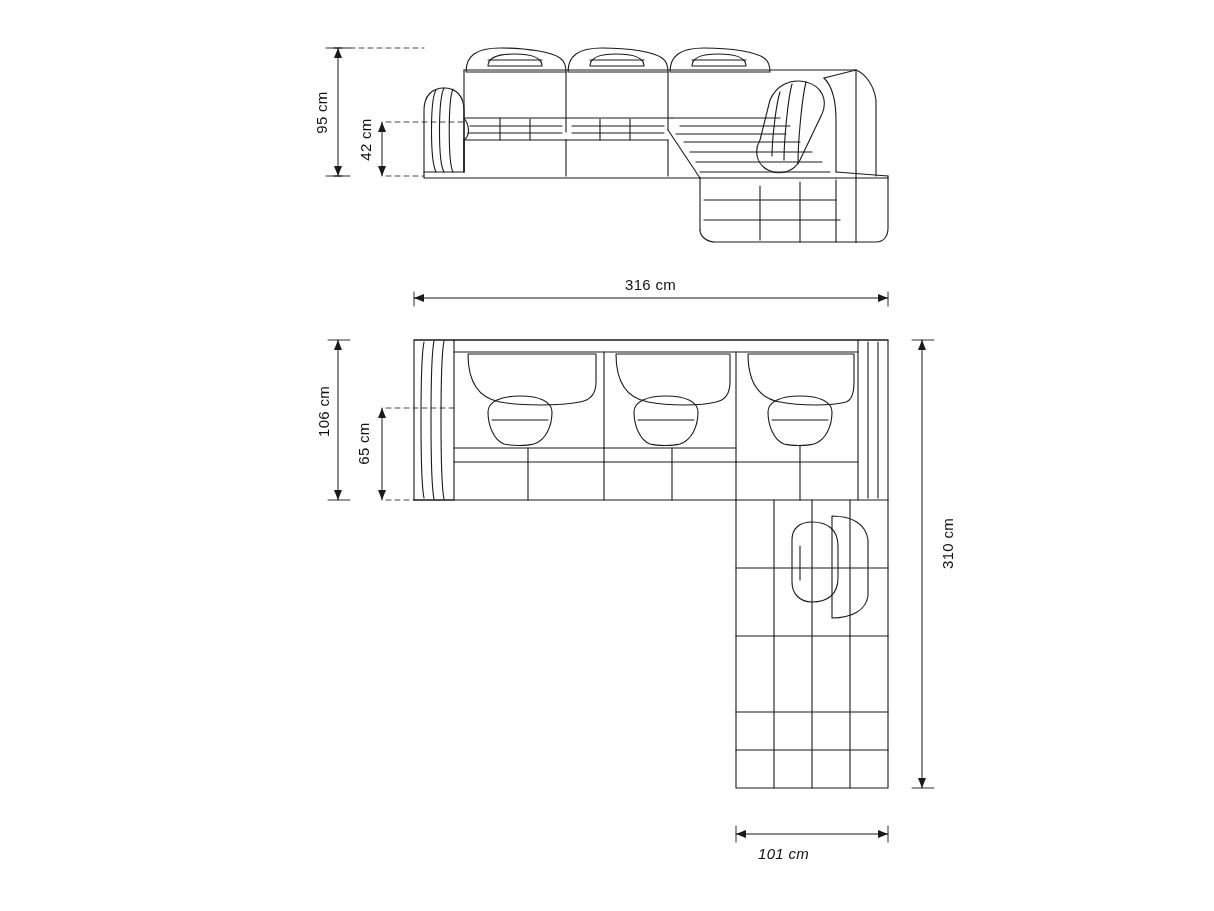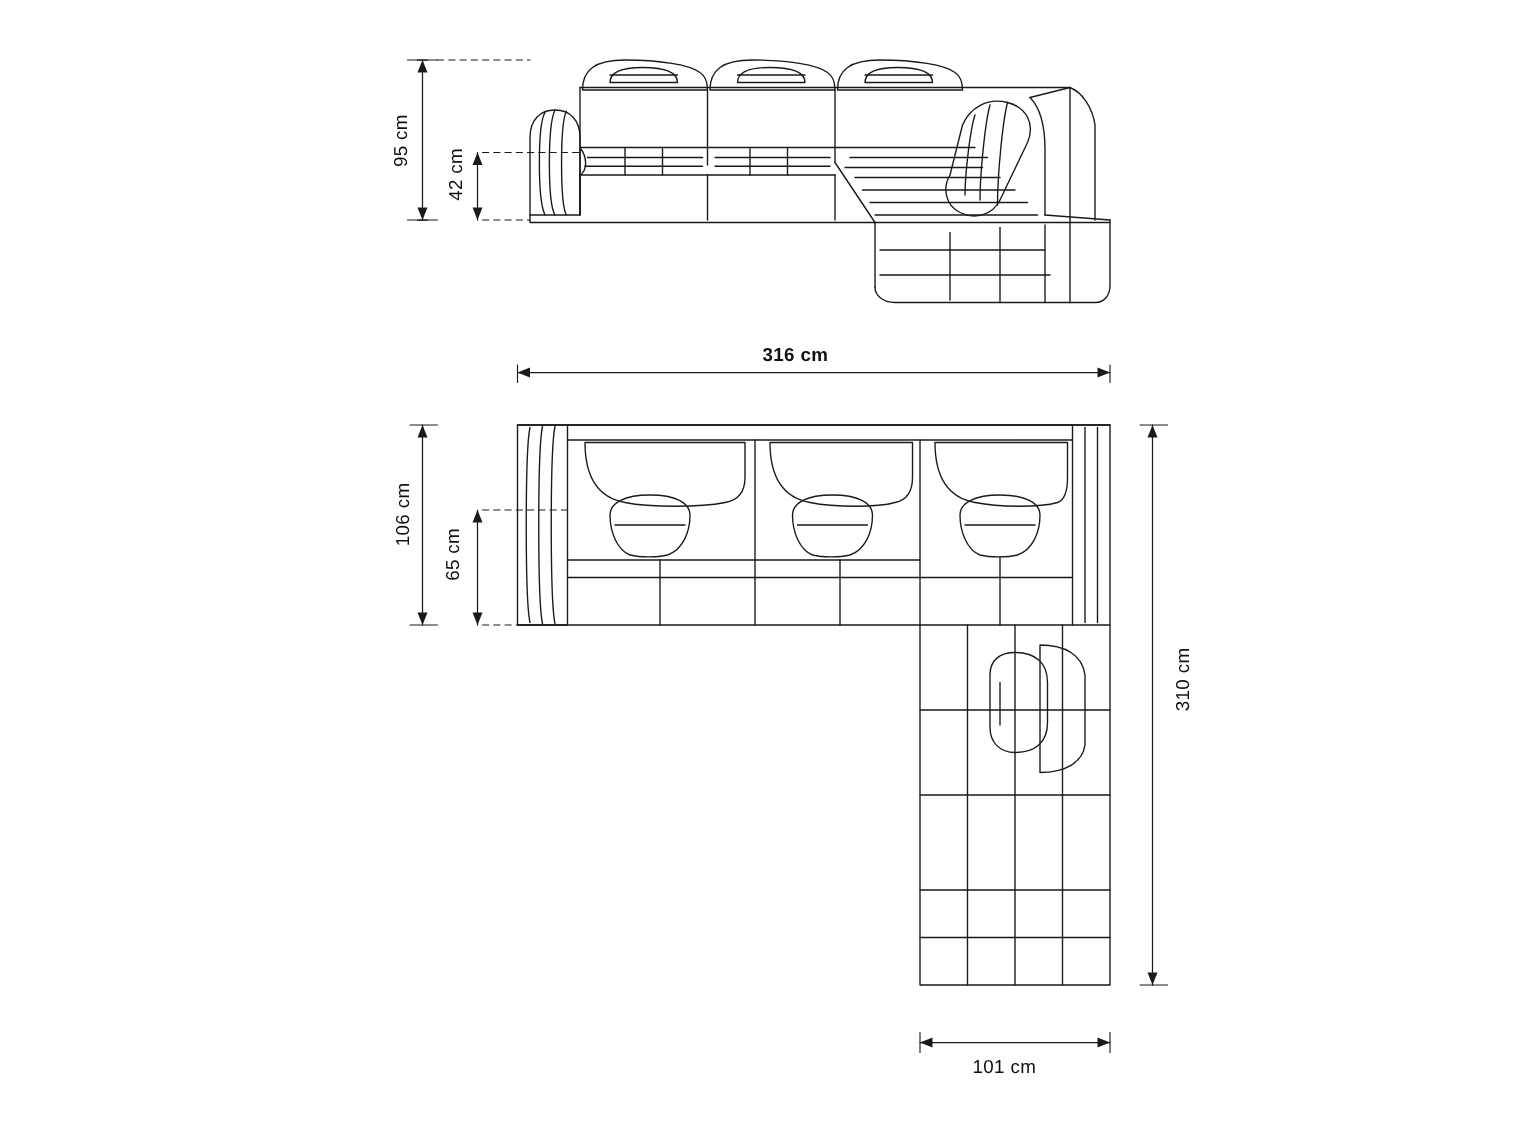--- a/index.html
+++ b/index.html
@@ -220,23 +220,23 @@
         <path d="M736 826 L736 842" stroke-width="0.9"></path>
         <path d="M888 826 L888 842" stroke-width="0.9"></path>
       </g>
     </g>
   </svg>
 
   <div class="dim-label vert" style="left:291px; top:104px; width:60px; text-align:center;">95 cm</div>
 
   <div class="dim-label vert" style="left:335px; top:131px; width:60px; text-align:center;">42 cm</div>
 
-  <div class="dim-label" style="left:610px; top:276px;font-weight:bold;">316 cm</div>
+  <div class="dim-label" style="left:625px; top:276px;">316 cm</div>
 
   <div class="dim-label vert" style="left:288px; top:403px; width:70px; text-align:center;">106 cm</div>
 
   <div class="dim-label vert" style="left:333px; top:435px; width:60px; text-align:center;">65 cm</div>
 
   <div class="dim-label vert" style="left:912px; top:535px; width:70px; text-align:center;">310 cm</div>
 
-  <div class="dim-label" style="left:778px; top:845px;">101 cm</div>
+  <div class="dim-label" style="left:758px; top:845px;font-style:italic;">101 cm</div>
 
 </div>
 
 </body></html>

